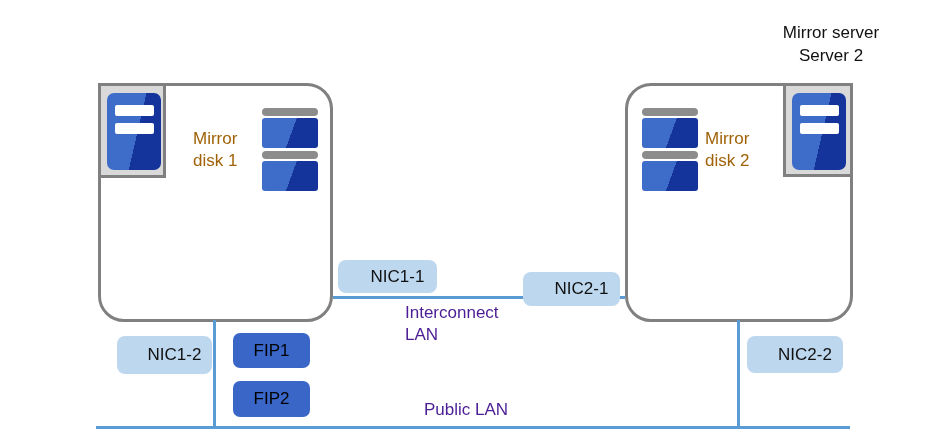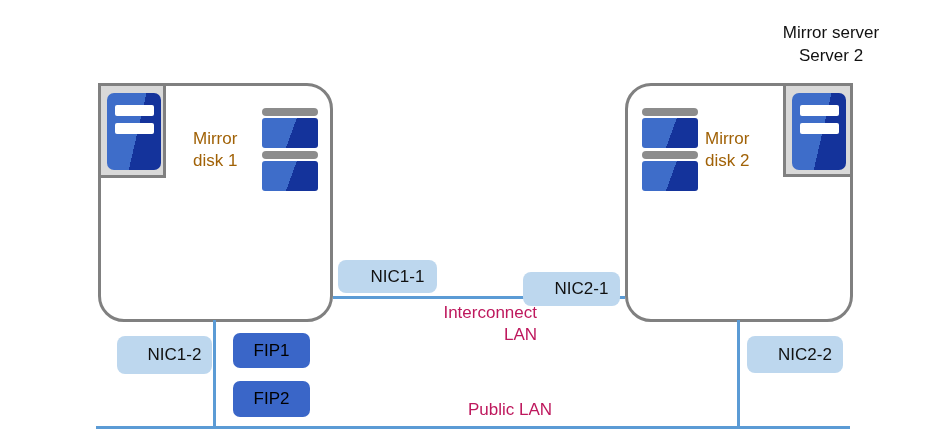--- a/index.html
+++ b/index.html
@@ -38,21 +38,21 @@
   .lan-line{background:#5b9bd5;z-index:1;}
   
   .nic-badge{
     background:#bdd7ee;border-radius:8px;color:#111;font-size:17px;
     display:flex;align-items:center;justify-content:center;z-index:6;box-sizing:border-box;padding-left:20px;
   }
   .fip-badge{
     background:#3a66c8;border-radius:7px;color:#000000;font-size:17px;
     display:flex;align-items:center;justify-content:center;z-index:6;box-sizing:border-box;
   }
-  .net-label{font-size:17px;line-height:22px;text-align:right;color:#be185d;z-index:4;}
+  .net-label{font-size:17px;line-height:22px;text-align:left;color:#4c1d95;z-index:4;}
 </style>
 </head>
 <body>
 
 <div id="canvas">
 
   <div class="abs title" style="left:745px;top:21px;width:172px;">
     <div>Mirror server</div>
     <div>Server 2</div>
   </div>
@@ -107,15 +107,15 @@
   <div class="abs nic-badge" style="left:105px;top:336px;width:95px;height:38px;margin-left:12px;">NIC1-2</div>
   <div class="abs nic-badge" style="left:747px;top:336px;width:96px;height:37px;">NIC2-2</div>
 
   <div class="abs fip-badge" style="left:233px;top:333px;width:77px;height:35px;">FIP1</div>
   <div class="abs fip-badge" style="left:233px;top:381px;width:77px;height:36px;">FIP2</div>
 
   <div class="abs net-label" style="left:405px;top:302px;width:132px;">
     <div>Interconnect</div>
     <div>LAN</div>
   </div>
-  <div class="abs net-label" style="left:424px;top:399px;margin-left:44px;">Public LAN</div>
+  <div class="abs net-label" style="left:424px;top:399px;">Public LAN</div>
 
 </div>
 
 </body></html>

